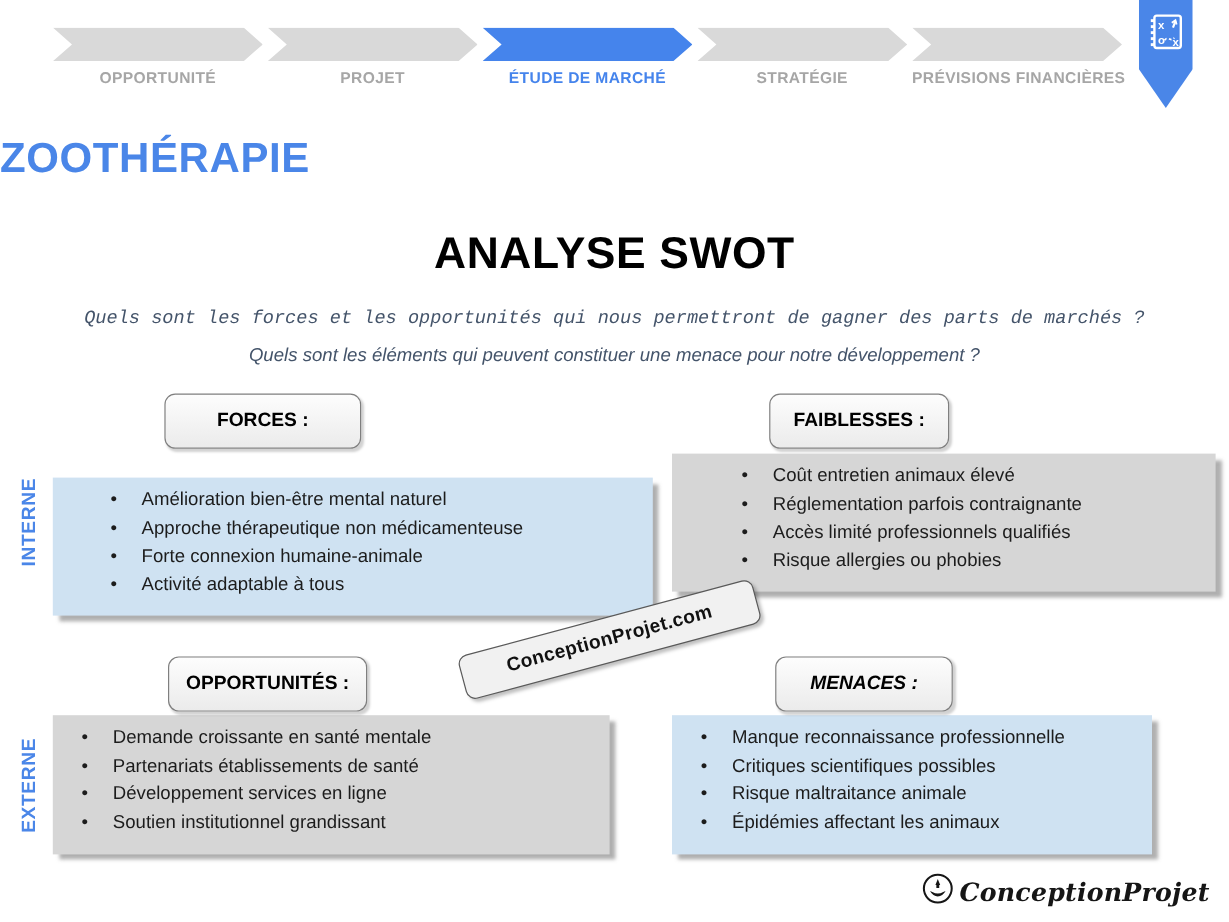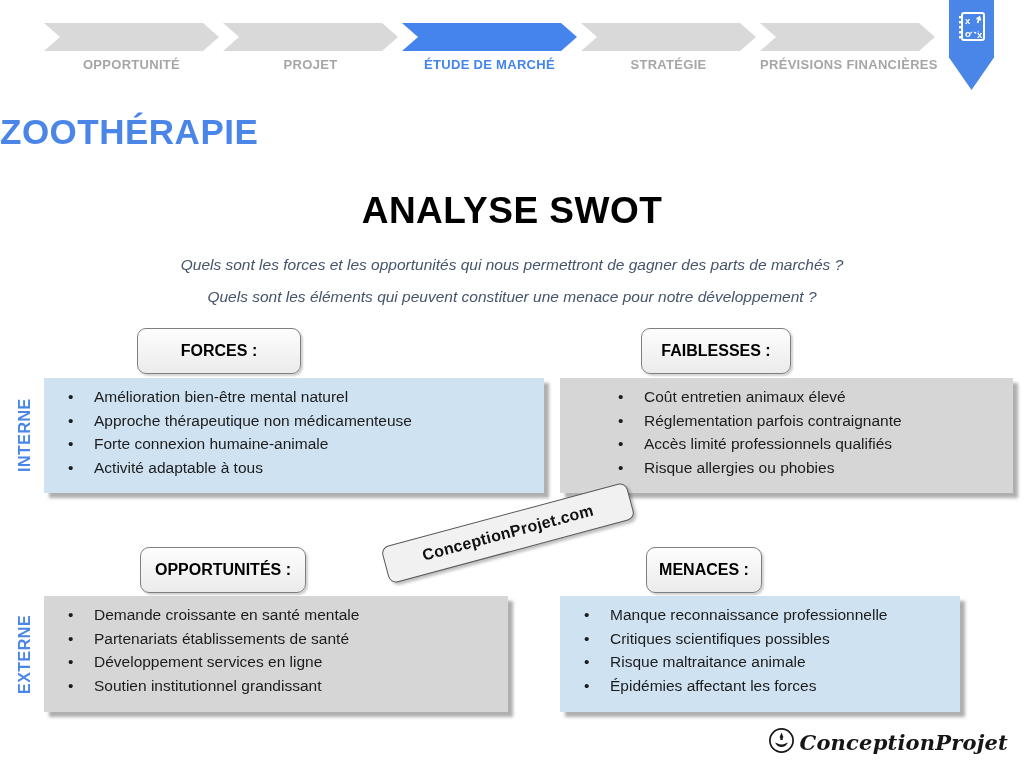--- a/index.html
+++ b/index.html
@@ -21,44 +21,44 @@
     clip-path: polygon(0 0, 100% 0, 100% 64%, 50% 100%, 0 64%); display:flex; justify-content:center; }
   .bookmark svg { margin-top:11px; }
 
   
   .title { position:absolute; top:112px; width:100%; 
     font-size:35px; font-weight:800; color:#4a86e8; letter-spacing:0.5px; }
   .subtitle { position:absolute; top:190px; width:100%; text-align:center;
     font-size:37px; font-weight:800; color:#000000; letter-spacing:0.5px; }
   .question { position:absolute; width:100%; text-align:center; font-style:italic;
     font-size:15.5px; color:#44546a; font-weight:500; }
-  .question.q1 { top:256px; }
+  .question.q1 { top:256px;font-family:Liberation Mono, monospace; }
   .question.q2 { top:288px; }
 
   
   .panel { position:absolute; box-shadow:5px 5px 3px rgba(110,110,110,0.55); }
   .panel.blue { background:#cfe2f2; }
   .panel.gray { background:#d6d6d6; }
-  .panel-forces       { left:44px;  top:378px; width:500px; height:115px; }
+  .panel-forces       { left:44px;  top:398px; width:500px; height:115px;padding-left:24px; }
   .panel-faiblesses   { left:560px; top:378px; width:453px; height:115px;padding-left:34px; }
   .panel-opportunites { left:44px;  top:596px; width:464px; height:116px; }
   .panel-menaces      { left:560px; top:596px; width:400px; height:116px; }
   .panel ul { list-style:none; padding-top:7px; }
   .panel li { position:relative; padding-left:50px; font-size:15.5px; color:#1c1c1c;
     line-height:23.5px; white-space:nowrap; }
   .panel li::before { content:"\2022"; position:absolute; left:24px; color:#1c1c1c; }
 
   .chip { position:absolute; height:46px; border:1.4px solid #7f7f7f; border-radius:9px;
     background:linear-gradient(#fdfdfd,#ebebeb); box-shadow:2px 2px 2px rgba(0,0,0,0.18);
     display:flex; align-items:center; justify-content:center;
     font-size:16px; font-weight:bold; color:#000; z-index:2; white-space:nowrap; }
   .chip-forces       { left:137px; top:328px; width:164px;text-align:right; }
   .chip-faiblesses   { left:641px; top:328px; width:150px; }
   .chip-opportunites { left:140px; top:547px; width:166px; }
-  .chip-menaces      { left:646px; top:547px; width:116px; }
+  .chip-menaces      { left:646px; top:547px; width:148px;font-style:italic; }
 
   .side-label { position:absolute; left:12px; width:26px; display:flex; align-items:center;
     justify-content:center; writing-mode:vertical-rl; transform:rotate(180deg);
     font-weight:bold; font-size:16px; color:#4a86e8; letter-spacing:0.5px; }
   .side-interne { top:378px; height:115px; }
   .side-externe { top:596px; height:116px; }
 
   
   .watermark { position:absolute; left:381px; top:514px; width:254px; height:38px;
     transform:rotate(-15deg); background:#f1f1f1; border:1.5px solid #595959; border-radius:8px;
@@ -144,21 +144,21 @@
       <li>Partenariats établissements de santé</li>
       <li>Développement services en ligne</li>
       <li>Soutien institutionnel grandissant</li>
     </ul>
   </div>
   <div class="panel blue panel-menaces">
     <ul>
       <li>Manque reconnaissance professionnelle</li>
       <li>Critiques scientifiques possibles</li>
       <li>Risque maltraitance animale</li>
-      <li>Épidémies affectant les forces</li>
+      <li>Épidémies affectant les animaux</li>
     </ul>
   </div>
 
   <div class="watermark">ConceptionProjet.com</div>
 
   <div class="footer-brand">
     <span>
       <svg width="27" height="27" viewBox="0 0 27 27">
         <circle cx="13.5" cy="13.5" r="11.6" fill="none" stroke="#161616" stroke-width="1.7"></circle>
         <path d="M13.5 5.5 L15.5 10.5 L11.5 10.5 Z" fill="#161616"></path>

